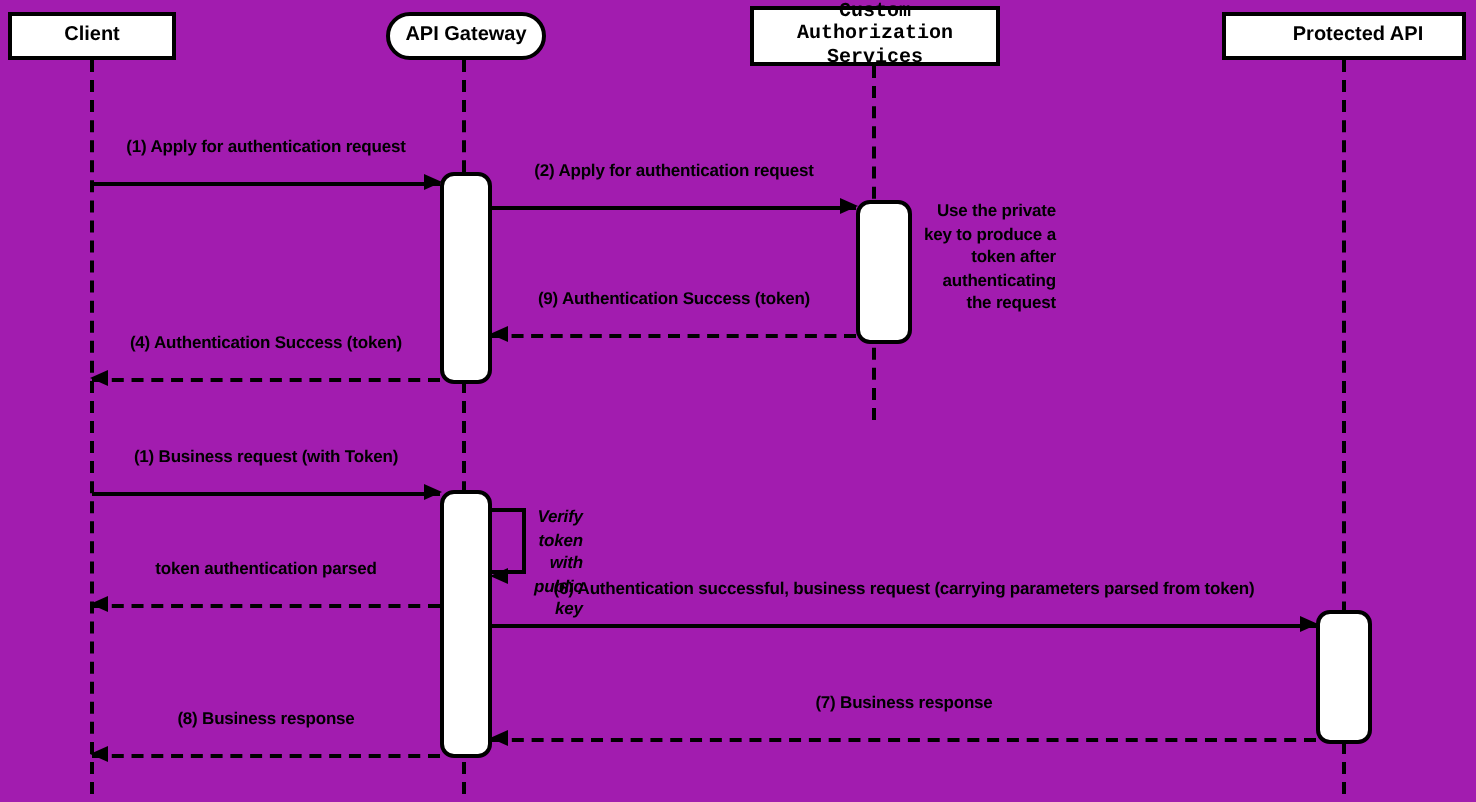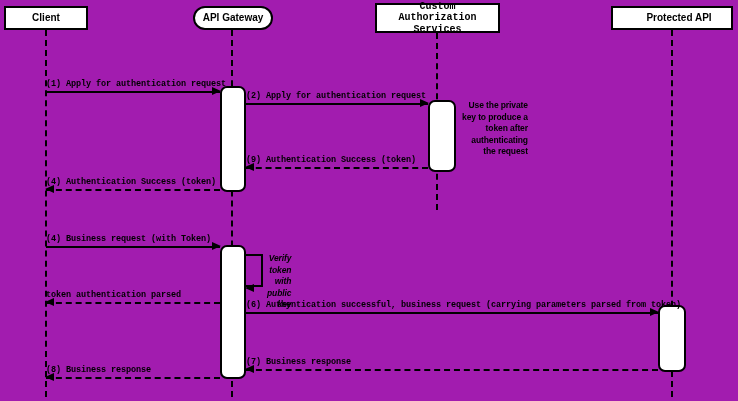--- a/index.html
+++ b/index.html
@@ -55,21 +55,21 @@
   }
   .msg .line.dashed { border-top-style: dashed; }
   .lbl {
     position: absolute;
     font-size: 8.5px;
     font-weight: bold;
     letter-spacing: -0.1px;
     white-space: nowrap;
     color: #000;
   }
-  .msg .lbl { bottom: 3px; left: 0; right: 0; text-align: left; font-family: Liberation Mono, monospace; }
+  .msg .lbl { bottom: 14px; left: 0; right: 0; text-align: center; }
   .arrow {
     position: absolute; width: 0; height: 0; top: -5px;
     border-top: 4.5px solid transparent;
     border-bottom: 4.5px solid transparent;
     z-index: 2;
   }
   .arrow.right { right: -1px; border-left: 9px solid #000; }
   .arrow.left  { left: -1px;  border-right: 9px solid #000; }
   
   .self-msg { position: absolute; z-index: 2; font-style: italic; }
@@ -140,21 +140,21 @@
     <div class="arrow left"></div>
   </div>
 
   <div class="msg" style="left:46px; top:190px; width:174px;">
     <div class="lbl">(4) Authentication Success (token)</div>
     <div class="line dashed"></div>
     <div class="arrow left"></div>
   </div>
 
   <div class="msg" style="left:46px; top:247px; width:174px;">
-    <div class="lbl">(4) Business request (with Token)</div>
+    <div class="lbl">(1) Business request (with Token)</div>
     <div class="line"></div>
     <div class="arrow right"></div>
   </div>
 
   <div class="self-msg" style="left:246px; top:254px; width:17px; height:33px;">
     <div class="edge-top"></div>
     <div class="edge-right"></div>
     <div class="edge-bottom"></div>
     <div class="arrow left"></div>
     <div class="lbl multiline" style="left:21px; top:-1px;">Verify token

